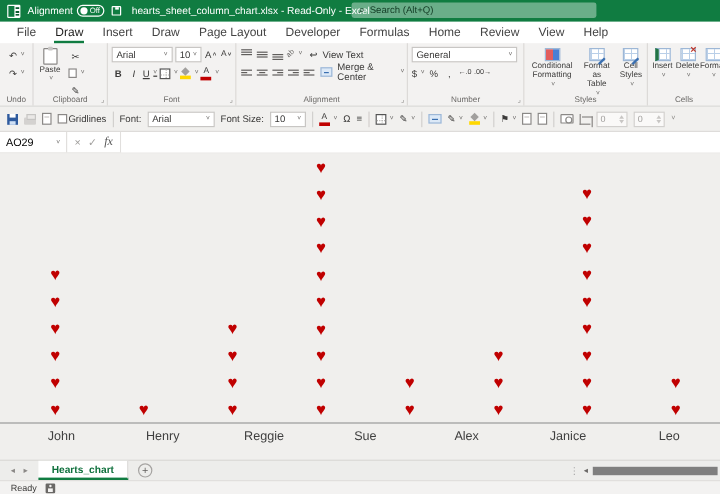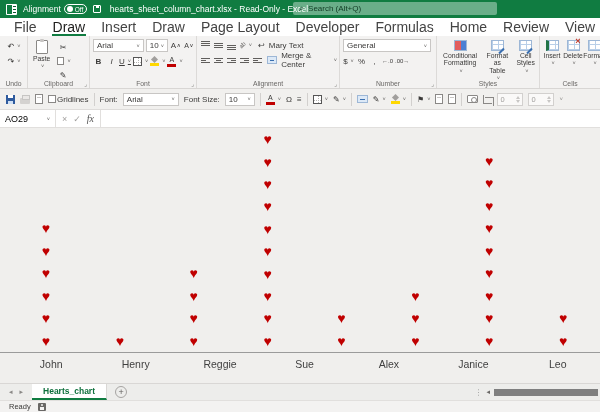--- a/index.html
+++ b/index.html
@@ -15,21 +15,21 @@
   .toggle{width:23px;height:10px;border:1px solid #fff;border-radius:6px;display:flex;align-items:center;gap:2px;padding:0 2px;cursor:pointer}
   .knob{width:6px;height:6px;border-radius:50%;background:#fff}
   .toggle-label{font-size:6.5px}
   .floppy-w{width:8px;height:8px;border:1px solid #fff;position:relative;border-radius:1px}
   .floppy-w::before{content:"";position:absolute;top:0;left:2px;width:3px;height:2px;background:#fff}
   .title-text{margin-left:3px;white-space:nowrap}
   .searchbox{position:absolute;left:293px;top:2px;width:204px;height:13px;background:rgba(255,255,255,.38);border-radius:2px;display:flex;align-items:center;gap:4px;padding:0 6px;color:#123a24;font-size:8px;cursor:text}
   .search-glyph{font-size:9px;line-height:1}
 
   
-  .menubar{height:18px;background:#fff;display:flex;align-items:stretch;font-size:14px;color:#444;padding-left:6px;flex:none}
+  .menubar{height:18px;background:#fff;display:flex;align-items:stretch;font-size:10px;color:#444;padding-left:6px;flex:none}
   .menu-tab{display:flex;align-items:center;padding:0 8px;position:relative;cursor:pointer;white-space:nowrap}
   .menu-tab.active{color:#1e1d1c}
   .menu-tab.active::after{content:"";position:absolute;left:7px;right:7px;bottom:0;height:2px;background:#107C41}
 
   
   .ribbon{height:53px;background:#f3f2f1;border-bottom:1px solid #d8d6d4;display:flex;font-size:8px;color:#3b3a39;flex:none}
   .rgroup{position:relative;border-right:1px solid #dcdad8;padding:3px 2px 11px 3px;flex:none;display:flex;gap:3px;align-items:flex-start}
   .glabel{position:absolute;bottom:1px;left:0;right:0;text-align:center;font-size:6.8px;color:#6a6866;pointer-events:none}
   .launcher{position:absolute;bottom:1px;right:2px;font-size:6px;color:#8a8886;line-height:1;cursor:pointer}
   .gcol{display:flex;flex-direction:column;gap:3px}
@@ -261,21 +261,21 @@
           <span class="tbtn">
               <span class="alnic va-b">
                 <i></i>
                 <i></i>
                 <i></i>
               </span>
             </span>
           <span class="tbtn dd">
               <span class="orient">ab</span>
             </span>
-          <span class="tbtn" style="margin-left:4px"><span>↩</span>&nbsp;<span>Mary Text</span></span>
+          <span class="tbtn" style="margin-left:4px"><span>↩</span>&nbsp;<span>View Text</span></span>
         </div>
         <div class="grow">
           <span class="tbtn">
               <span class="alnic al-l">
                 <i></i>
                 <i></i>
                 <i></i>
               </span>
             </span>
           <span class="tbtn">

